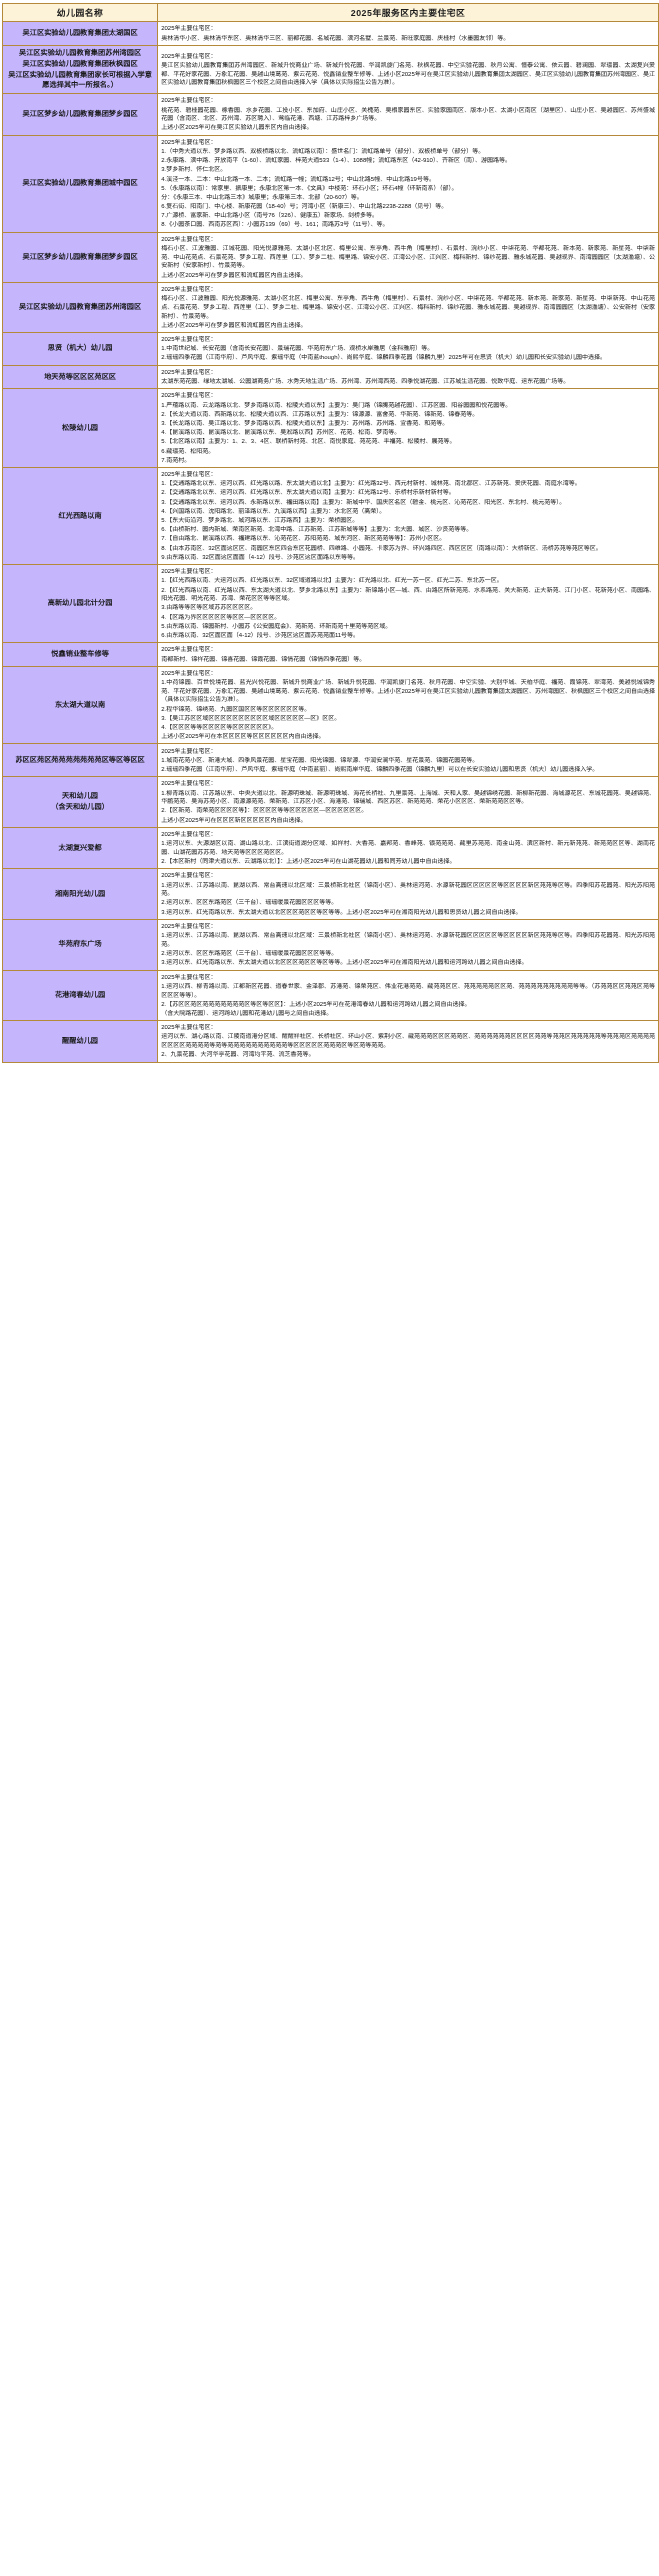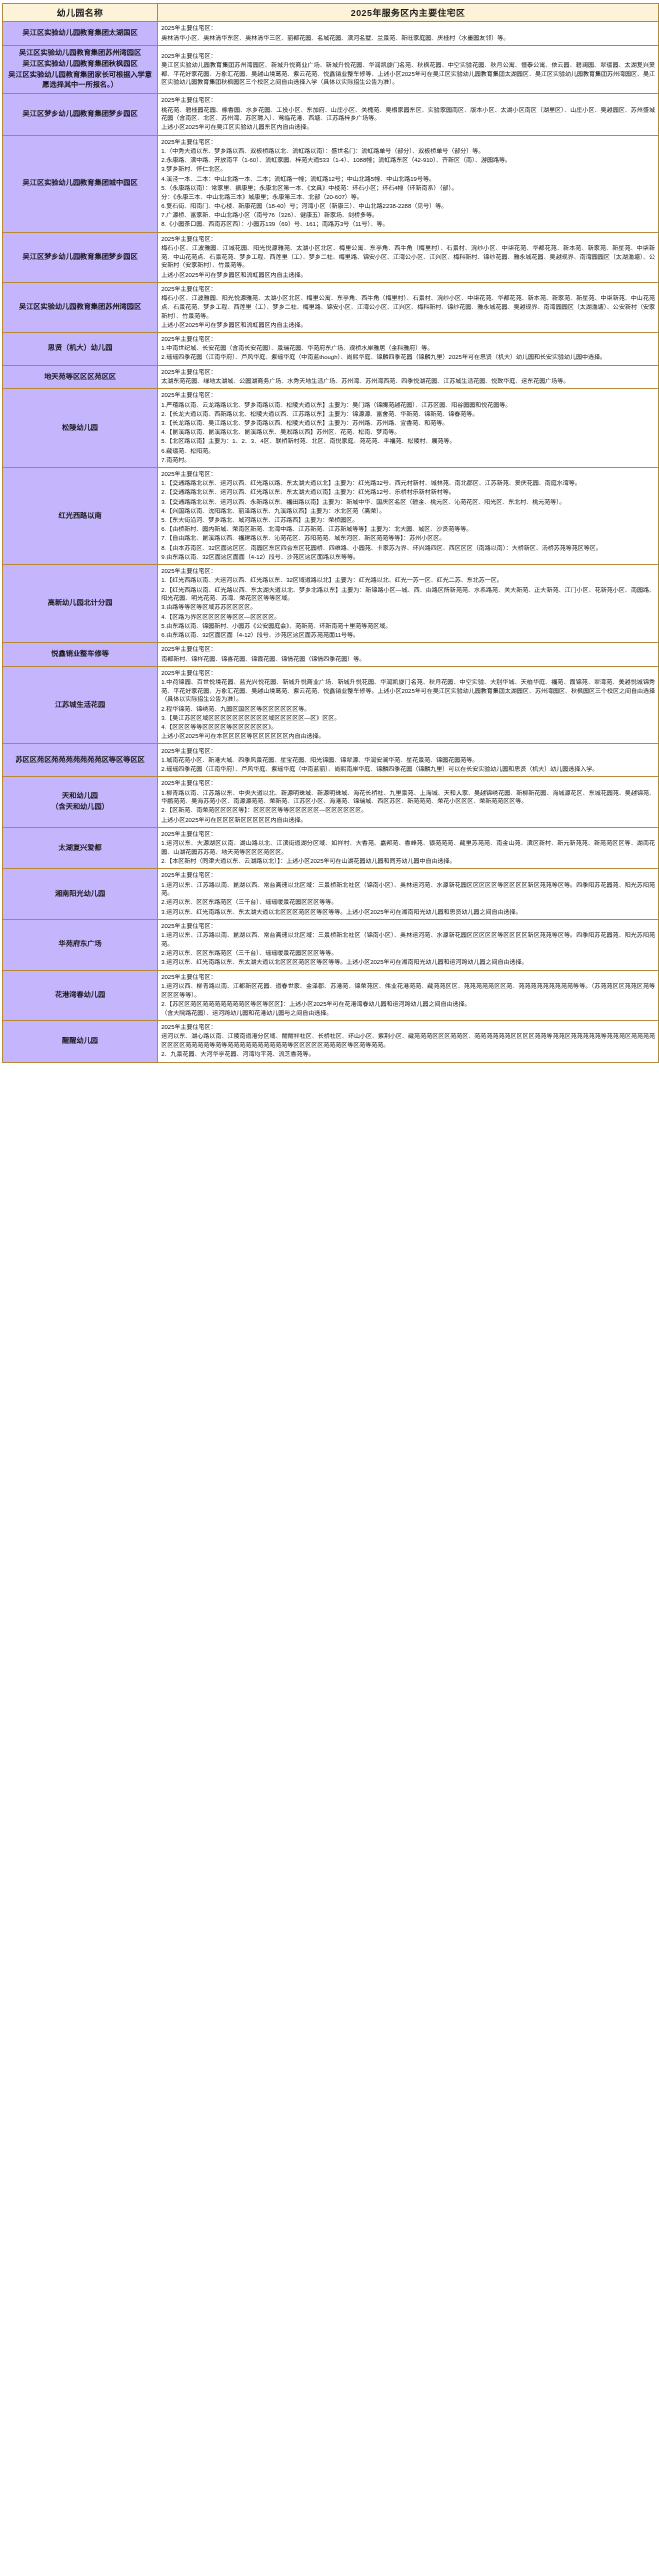--- a/index.html
+++ b/index.html
@@ -186,21 +186,21 @@
           </td>
         </tr>
         <tr>
           <td class="name">悦鑫销业整车修等</td>
           <td class="detail">
             <div class="para head">2025年主要住宅区：</div>
             <div class="para">南都新村、锦祥花园、锦喜花园、锦霞花园、锦情花园（锦情四季花园）等。</div>
           </td>
         </tr>
         <tr>
-          <td class="name">江苏城生活花园</td>
+          <td class="name">东太湖大道以南</td>
           <td class="detail">
             <div class="para head">2025年主要住宅区：</div>
             <div class="para">1.中荷锦园、百世悦境花园、蓝光兴悦花园、新城升悦商业广场、新城升悦花园、华润凯旋门名苑、秋月花园、中空实验、大别华城、天柏华庭、福苑、霞锦苑、翠湾苑、美越悦城锦秀苑、平花好家花园、万象汇花园、吴越山境葛苑、紫云花苑、悦鑫销业整车修等。上述小区2025年可在吴江区实验幼儿园教育集团太湖园区、苏州湾园区、秋枫园区三个校区之间自由选择（具体以实际招生公告为准）。</div>
             <div class="para">2.程华锦苑、锦绣苑、九园区国区区等区区区区区区等。</div>
             <div class="para">3.【吴江苏区区域区区区区区区区区区区域区区区区区—区》区区。</div>
             <div class="para">4.【区区区等等区区区区等区区区区区区》。</div>
             <div class="para">上述小区2025年可在本区区区区等区区区区区区内自由选择。</div>
           </td>
         </tr>
         <tr>

